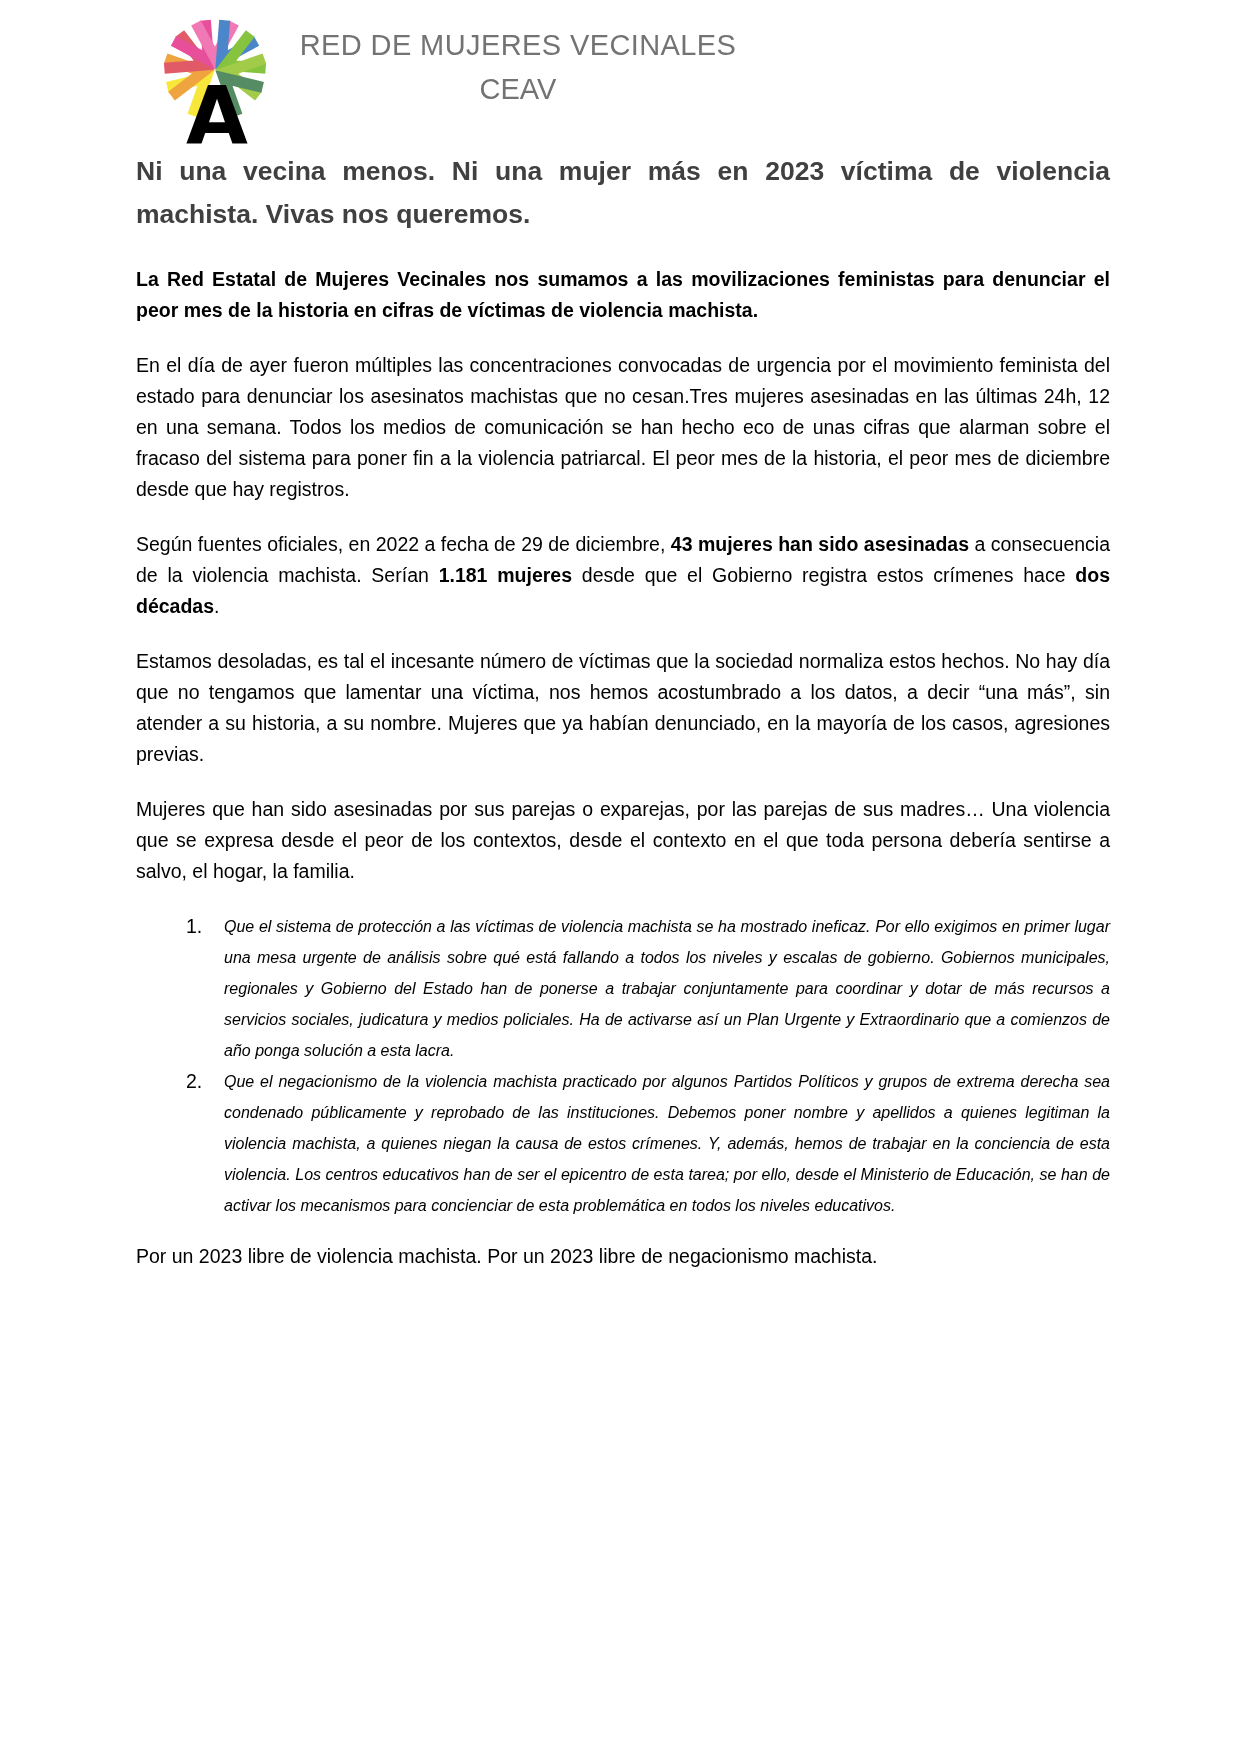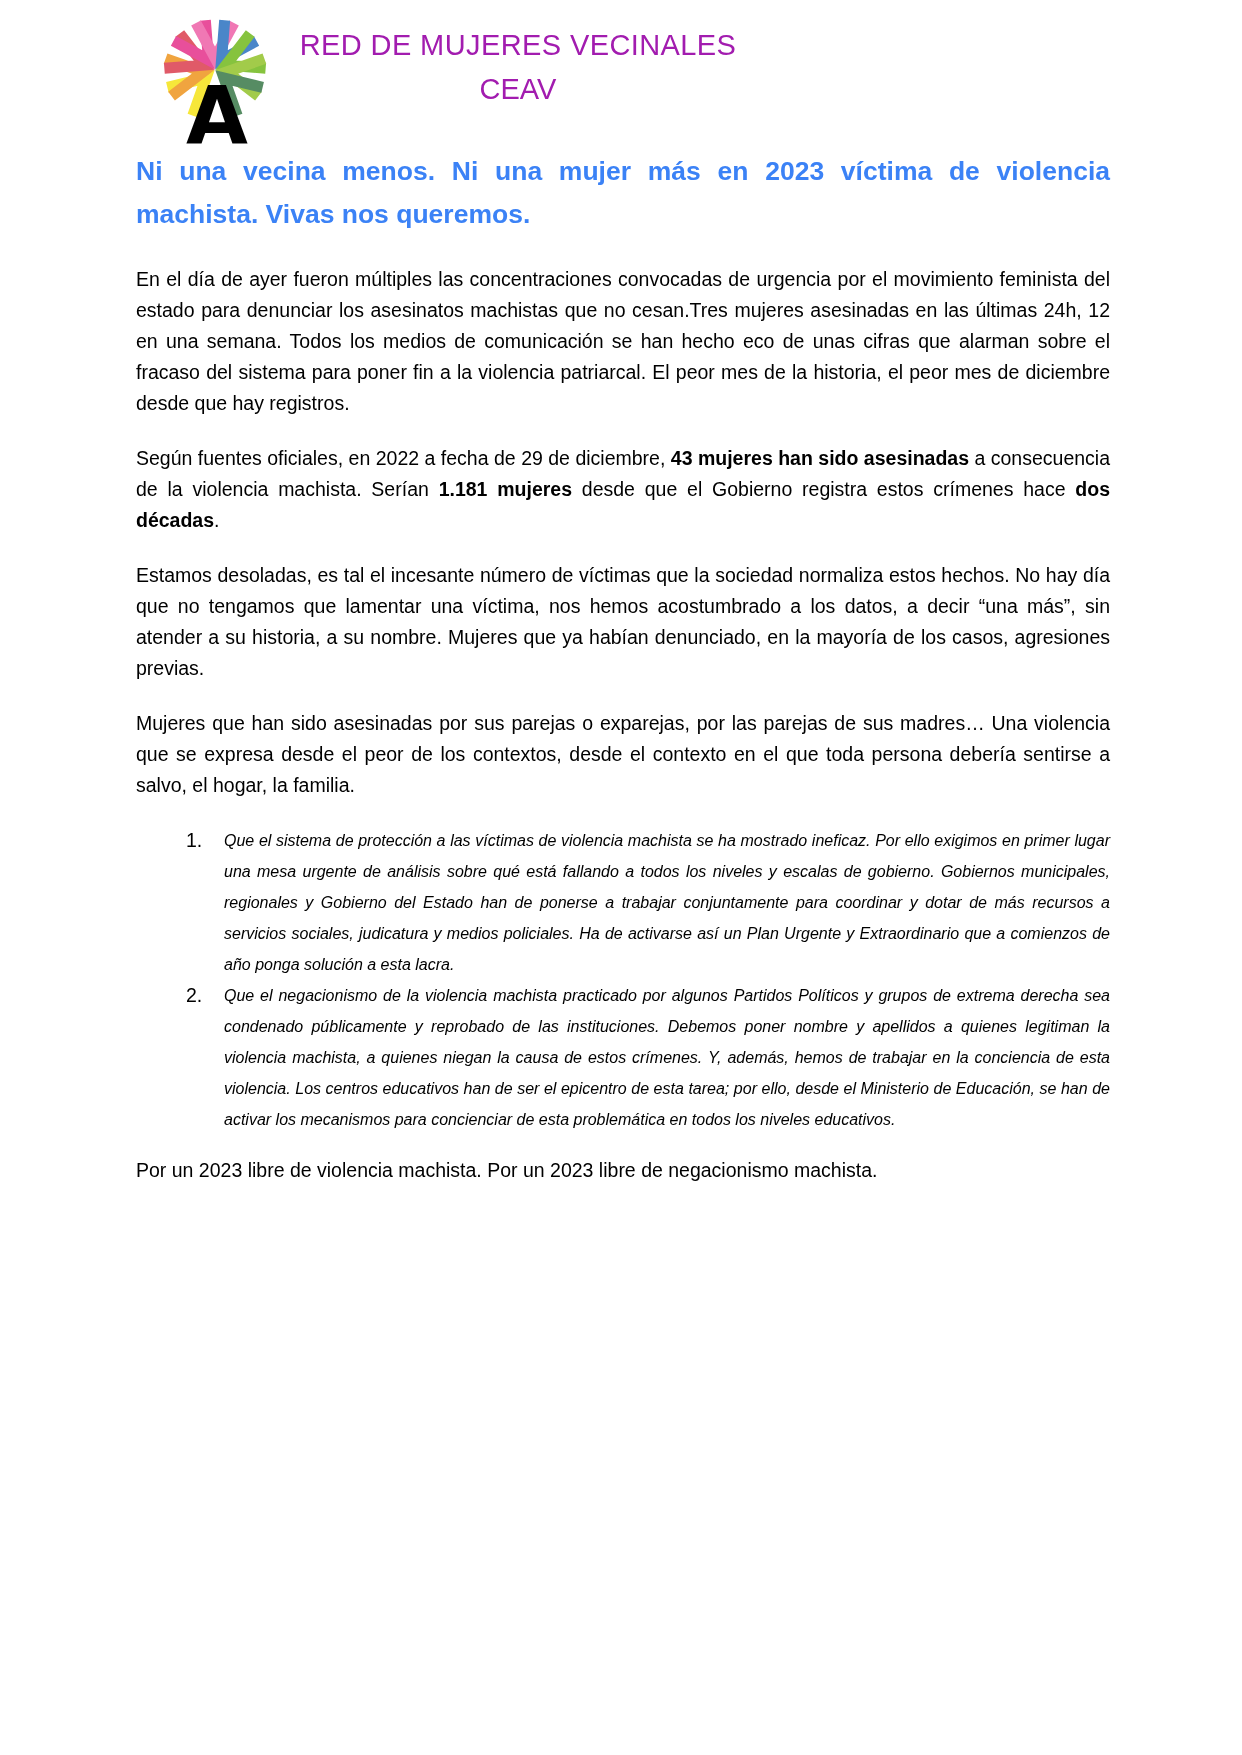--- a/index.html
+++ b/index.html
@@ -13,34 +13,34 @@
     box-sizing: border-box;
     padding: 0 132px 0 136px;
     overflow: hidden;
   }
 
   
   .header { position: relative; height: 150px; }
   .logo { position: absolute; left: 22px; top: 6px; width: 116px; height: 148px; }
   .header-text {
     position: absolute; left: 158px; top: 28px; width: 448px;
-    text-align: center; color: #a21caf;
+    text-align: center; color: #737373;
   }
   .org-name { font-size: 29px; line-height: 34px; letter-spacing: 0.4px; }
   .org-acronym { font-size: 29px; line-height: 34px; margin-top: 10px; text-align: center; }
 
   
   .title {
     font-size: 26.5px;
     font-weight: bold;
     line-height: 43px;
     text-align: justify;
     text-align-last: left;
     margin: 0 0 28px 0;
-    color: #3b82f6;
+    color: #404040;
   }
 
   
   .page p {
     font-size: 19.5px;
     line-height: 31px;
     text-align: justify;
     text-align-last: left;
     margin: 0 0 24px 0;
   }
@@ -85,20 +85,21 @@
       </svg>
     </div>
     <div class="header-text">
       <div class="org-name">RED DE MUJERES VECINALES</div>
       <div class="org-acronym">CEAV</div>
     </div>
   </header>
 
   <h1 class="title">Ni una vecina menos. Ni una mujer más en 2023 víctima de violencia machista. Vivas nos queremos.</h1>
 
+  <p class="intro">La Red Estatal de Mujeres Vecinales nos sumamos a las movilizaciones feministas para denunciar el peor mes de la historia en cifras de víctimas de violencia machista.</p>
 
   <p>En el día de ayer fueron múltiples las concentraciones convocadas de urgencia por el movimiento feminista del estado para denunciar los asesinatos machistas que no cesan.Tres mujeres asesinadas en las últimas 24h, 12 en una semana. Todos los medios de comunicación se han hecho eco de unas cifras que alarman sobre el fracaso del sistema para poner fin a la violencia patriarcal. El peor mes de la historia, el peor mes de diciembre desde que hay registros.</p>
 
   <p><span>Según fuentes oficiales, en 2022 a fecha de 29 de diciembre, </span><strong>43 mujeres han sido asesinadas</strong><span> a consecuencia de la violencia machista. Serían </span><strong>1.181 mujeres</strong><span> desde que el Gobierno registra estos crímenes hace </span><strong>dos décadas</strong><span>.</span></p>
 
   <p>Estamos desoladas, es tal el incesante número de víctimas que la sociedad normaliza estos hechos. No hay día que no tengamos que lamentar una víctima, nos hemos acostumbrado a los datos, a decir “una más”, sin atender a su historia, a su nombre. Mujeres que ya habían denunciado, en la mayoría de los casos, agresiones previas.</p>
 
   <p>Mujeres que han sido asesinadas por sus parejas o exparejas, por las parejas de sus madres… Una violencia que se expresa desde el peor de los contextos, desde el contexto en el que toda persona debería sentirse a salvo, el hogar, la familia.</p>
 
 

